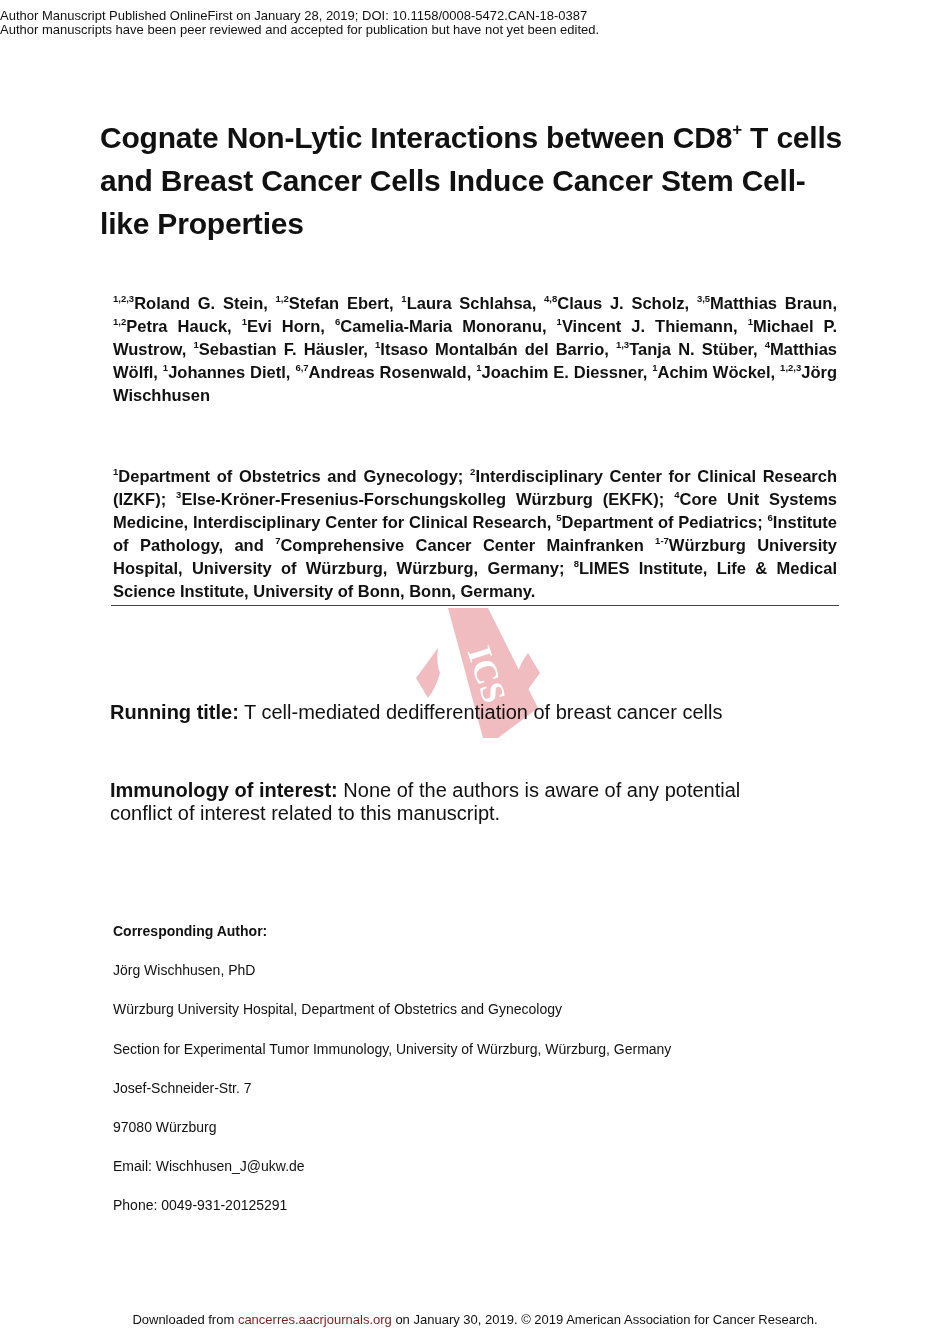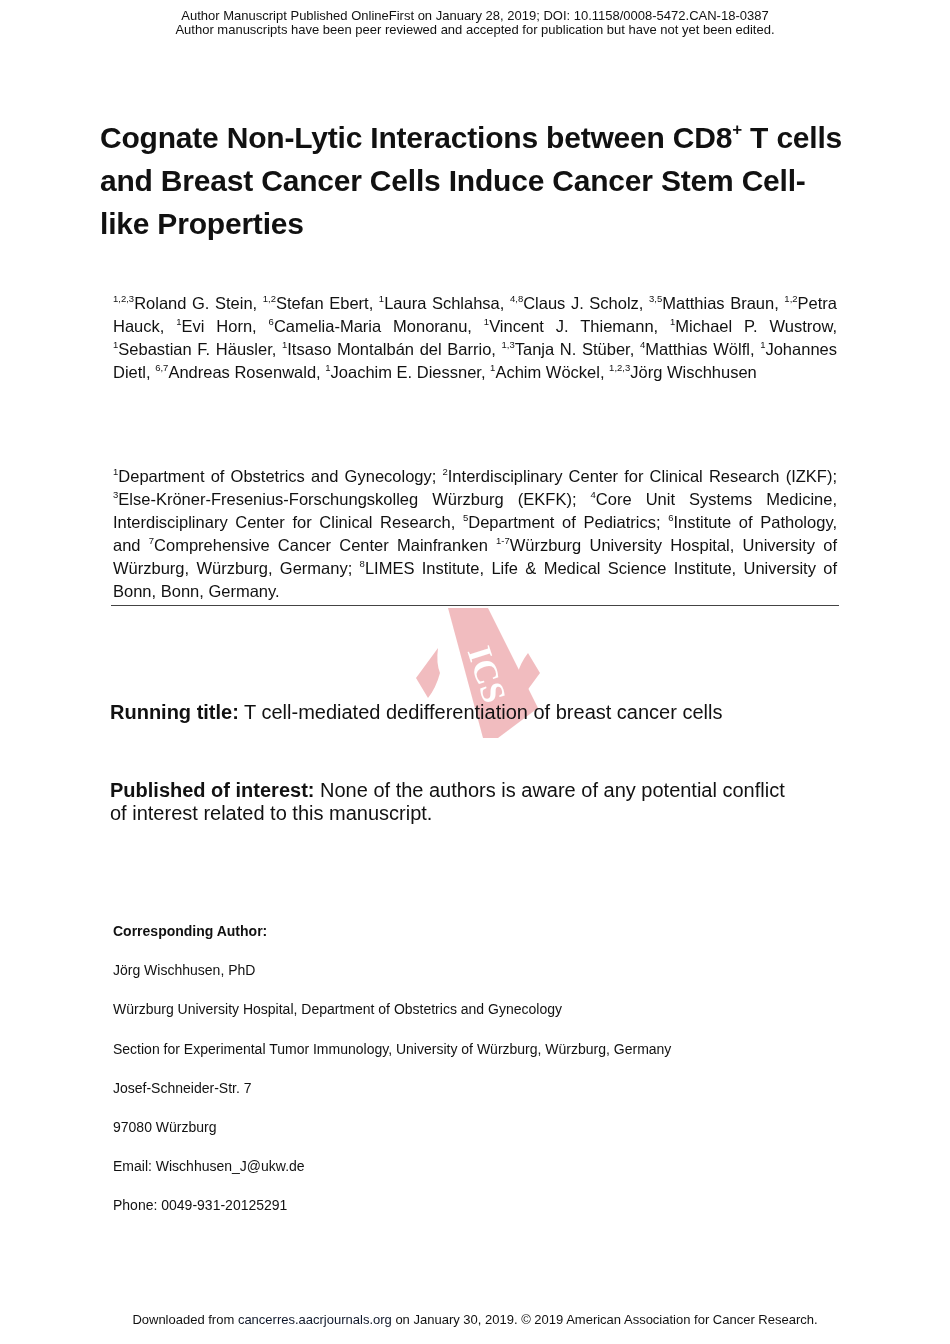--- a/index.html
+++ b/index.html
@@ -1,30 +1,30 @@
 <!DOCTYPE html>
 <html><head>
   <meta charset="utf-8">
   <style>
     html, body { margin: 0; padding: 0; background: #ffffff; }
     body { width: 950px; height: 1344px; position: relative; overflow: hidden; font-family: "Liberation Sans", sans-serif; color: #111111; }
-    .header { position: absolute; top: 9px; left: 0; width: 950px; text-align: center; font-size: 13px; line-height: 14px; color: #111; }
+    .header { position: absolute; top: 9px; left: 0; width: 950px; font-size: 13px; line-height: 14px; color: #111; }
     .title { position: absolute; top: 110px; left: 100px; width: 750px; text-align: left; font-weight: bold; font-size: 30px; line-height: 43px; letter-spacing: -0.2px; }
     .title sup { font-size: 17px; position: relative; top: -2px; }
-    .justified { position: absolute; left: 113px; width: 724px; text-align: justify; font-weight: normal; font-size: 16.5px; line-height: 23px; }
+    .justified { position: absolute; left: 113px; width: 724px; text-align: justify; font-weight: bold; font-size: 16.5px; line-height: 23px; }
     .justified sup { font-size: 9.5px; line-height: 0; position: relative; top: -1px; }
     .authors { top: 292px; }
     .affil { top: 465px; }
     .rule { position: absolute; top: 605px; left: 111px; width: 728px; height: 0; border-top: 1.5px solid #444; }
     .watermark { position: absolute; left: 408px; top: 608px; width: 140px; height: 130px; opacity: 0.35; }
     .para { position: absolute; left: 110px; width: 700px; font-size: 20px; line-height: 23px; }
     .para b { font-weight: bold; }
     .line { position: absolute; left: 113px; font-size: 14px; line-height: 20px; white-space: nowrap; }
     .footer { position: absolute; top: 1313px; left: 0; width: 950px; text-align: center; font-size: 13px; line-height: 14px; }
-    .footer a { color: #0f172a; text-decoration: none; }
+    .footer a { color: #7f1d1d; text-decoration: none; }
   </style>
 </head>
 <body>
 
 <div class="header">
   <div>Author Manuscript Published OnlineFirst on January 28, 2019; DOI: 10.1158/0008-5472.CAN-18-0387</div>
   <div>Author manuscripts have been peer reviewed and accepted for publication but have not yet been edited.</div>
 </div>
 
 <div class="title"><span>Cognate Non-Lytic Interactions between CD8</span><sup>+</sup><span> T cells and Breast Cancer Cells Induce Cancer Stem Cell-like Properties</span></div>
@@ -39,21 +39,21 @@
   <g fill="#d9434a">
     <polygon points="40,0 80,0 130,100 90,130 75,130"></polygon>
     <path d="M8,70 L30,40 Q28,55 32,65 Q28,80 20,90 Z"></path>
     <path d="M132,65 L110,95 Q112,80 108,70 Q112,55 120,45 Z"></path>
   </g>
   <text x="68" y="70" font-family="Liberation Serif, serif" font-size="34" font-weight="bold" fill="#ffffff" transform="rotate(72 68 70)" text-anchor="middle">ICS</text>
 </svg>
 
 <div class="para" style="top:701px;"><b>Running title:</b><span> T cell-mediated dedifferentiation of breast cancer cells</span></div>
 
-<div class="para" style="top:779px; width:680px;"><b>Published of interest:</b><span> None of the authors is aware of any potential conflict of interest related to this manuscript.</span></div>
+<div class="para" style="top:779px; width:680px;"><b>Immunology of interest:</b><span> None of the authors is aware of any potential conflict of interest related to this manuscript.</span></div>
 
 <div class="line" style="top:921px; font-weight:bold;">Corresponding Author:</div>
 <div class="line" style="top:960px;">Jörg Wischhusen, PhD</div>
 <div class="line" style="top:999px;">Würzburg University Hospital, Department of Obstetrics and Gynecology</div>
 <div class="line" style="top:1039px;text-align:right;">Section for Experimental Tumor Immunology, University of Würzburg, Würzburg, Germany</div>
 <div class="line" style="top:1078px;">Josef-Schneider-Str. 7</div>
 <div class="line" style="top:1117px;">97080 Würzburg</div>
 <div class="line" style="top:1156px;">Email: Wischhusen_J@ukw.de</div>
 <div class="line" style="top:1195px;">Phone: 0049-931-20125291</div>
 

